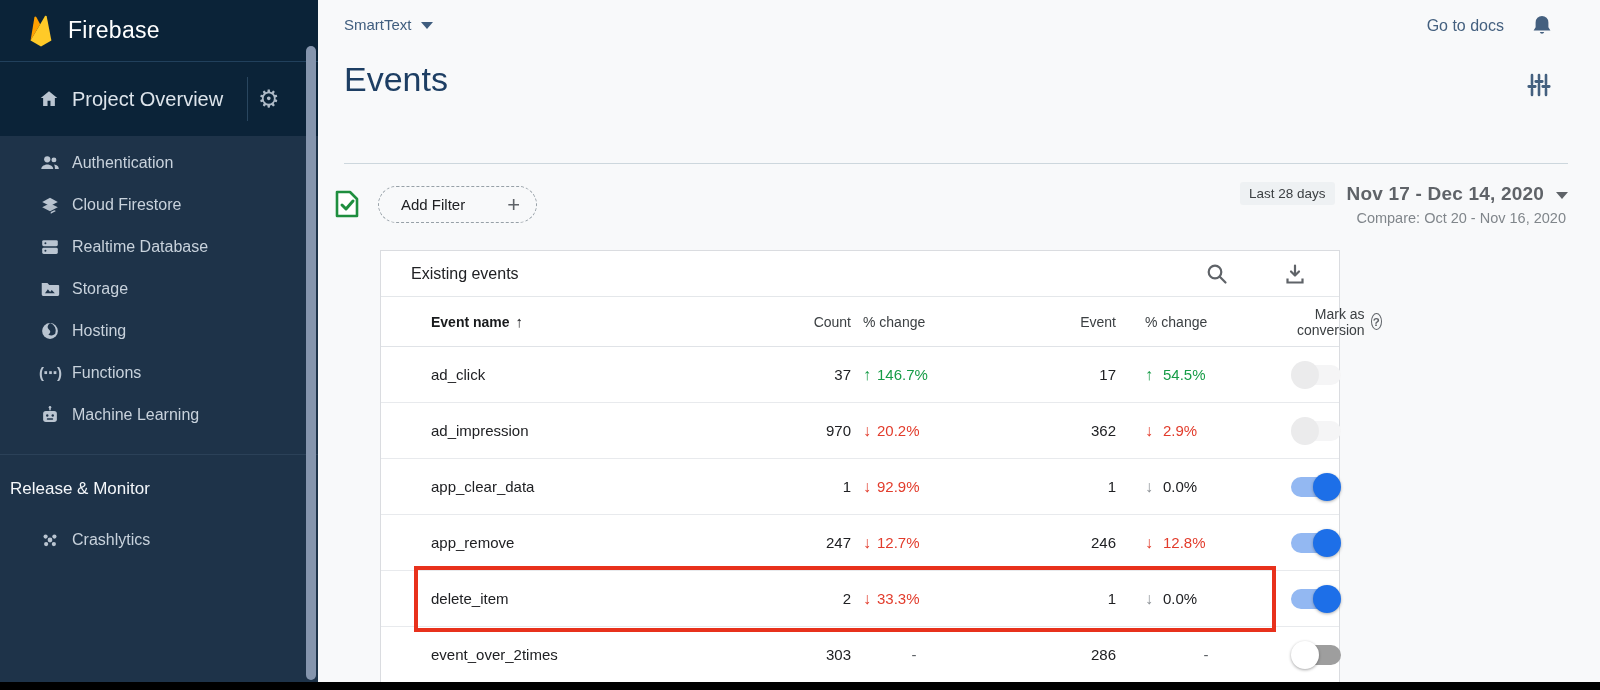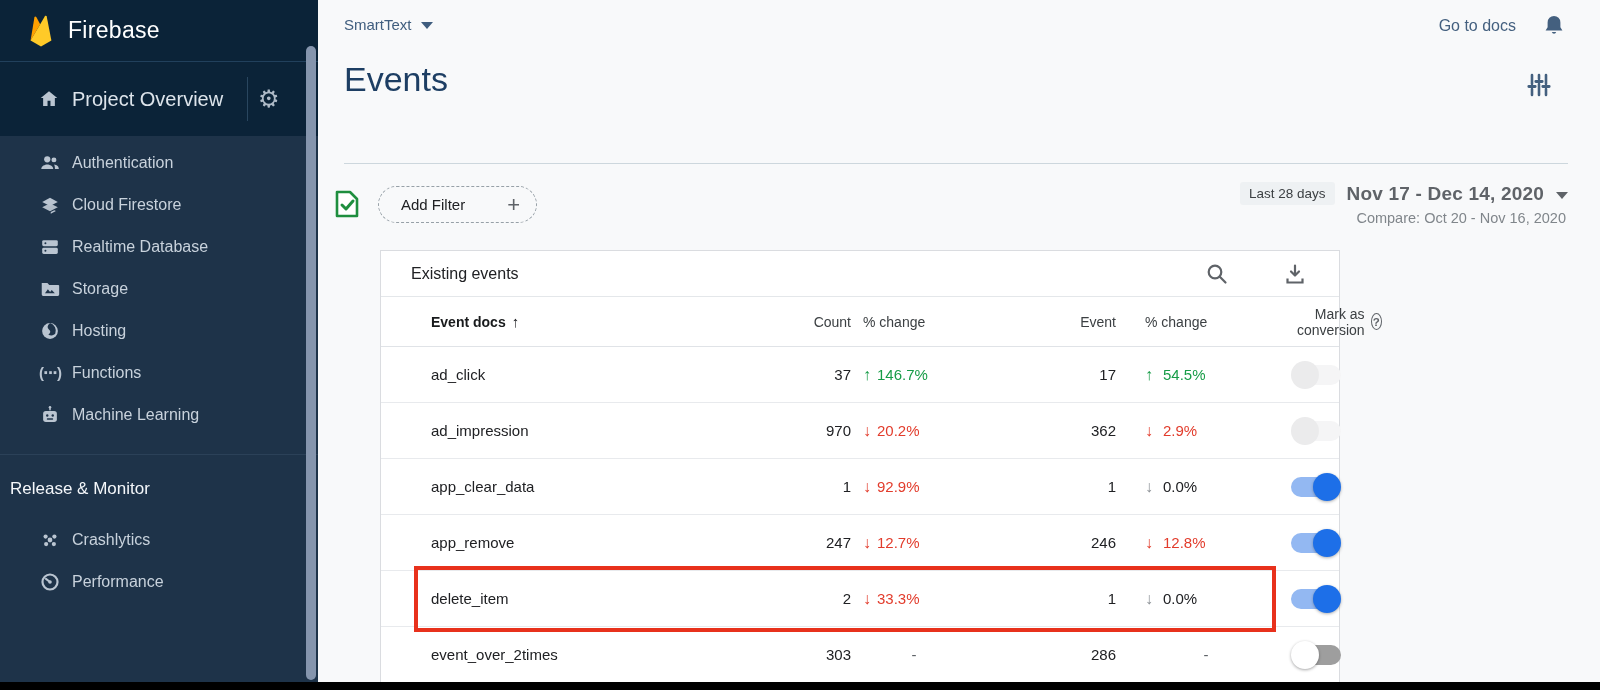--- a/index.html
+++ b/index.html
@@ -31,21 +31,21 @@
   .sb-scrollthumb { position:absolute; left:306px; top:46px; bottom:10px; width:10px;
     background:#8595ad; border-radius:5px; cursor:pointer; }
 
   
   .main { position:absolute; left:318px; top:0; width:1282px; height:690px; background:#f8f9fa; }
   .topbar { position:relative; height:52px; }
   .breadcrumb { position:absolute; left:26px; top:16px; display:flex; align-items:center; gap:9px;
     color:#3f5d7e; font-size:15px; font-weight:500; cursor:pointer; }
   .caret-down { width:0; height:0; border-left:6px solid transparent; border-right:6px solid transparent;
     border-top:7px solid #3f5d7e; margin-top:2px; }
-  .topbar-right { position:absolute; right:34px; top:13px; display:flex; align-items:center; gap:26px; }
+  .topbar-right { position:absolute; right:46px; top:13px; display:flex; align-items:center; gap:26px; }
   .go-docs { color:#44607f; font-size:16px; cursor:pointer; }
   .page-title { position:absolute; left:26px; top:60px; font-size:34px; font-weight:500; color:#1d3e63; }
   .tune-btn { position:absolute; right:48px; top:72px; cursor:pointer; }
   .header-divider { position:absolute; left:26px; right:32px; top:163px; height:1px; background:#cdd7dd; }
 
   
   .filter-row { position:absolute; left:0; right:0; top:180px; height:50px; }
   .fresh-icon { position:absolute; left:15px; top:8px; }
   .add-filter { position:absolute; left:60px; top:6px; width:159px; height:37px;
     border:1.6px dashed #97a0a7; border-radius:19px; background:transparent;
@@ -228,30 +228,20 @@
           <svg width="22" height="22" viewBox="0 0 24 24" fill="#bac5d1">
             <circle cx="12" cy="12" r="2.6"></circle>
             <circle cx="7.2" cy="8.2" r="2.3"></circle>
               <circle cx="16.8" cy="8.2" r="2.3"></circle>
             <circle cx="7.8" cy="16.4" r="2.3"></circle>
               <circle cx="16.2" cy="16.4" r="2.3"></circle>
           </svg>
         </span>
         <span class="lbl">Crashlytics</span>
       </div>
-      <div class="sb-item">
-        <span class="icn">
-          <svg width="22" height="22" viewBox="0 0 24 24">
-            <circle cx="12" cy="12" r="8.2" fill="none" stroke="#bac5d1" stroke-width="2.4"></circle>
-            <circle cx="12" cy="12" r="2" fill="#bac5d1"></circle>
-            <path d="M12 12 7.6 8.6" stroke="#bac5d1" stroke-width="2.2" stroke-linecap="round"></path>
-          </svg>
-        </span>
-        <span class="lbl">Performance</span>
-      </div>
     </div>
   </div>
 
   <div class="sb-scrollthumb"></div>
 </div>
 
 <div class="main">
 
   <div class="topbar">
     <div class="breadcrumb">
@@ -315,21 +305,21 @@
           <svg width="24" height="24" viewBox="0 0 24 24" fill="none" stroke="#5f6368" stroke-width="2.2">
             <path d="M12 3.5v9.5M8 9.5l4 4 4-4" stroke-linecap="round" stroke-linejoin="round"></path>
             <path d="M4.5 16.5v4h15v-4"></path>
           </svg>
         </span>
       </span>
     </div>
 
     <div class="grid-row col-head">
       <span class="ch-name">
-        <span>Event docs</span>
+        <span>Event name</span>
         <span class="sort-arrow"></span>
       </span>
       <span class="ch-num">Count</span>
       <span class="ch-pct">% change</span>
       <span class="ch-num ch-users">Event</span>
       <span class="ch-pct ch-pct2">% change</span>
       <span class="ch-conv">
         <span>Mark as conversion</span>
         <span class="help-icon">?</span>
       </span>

